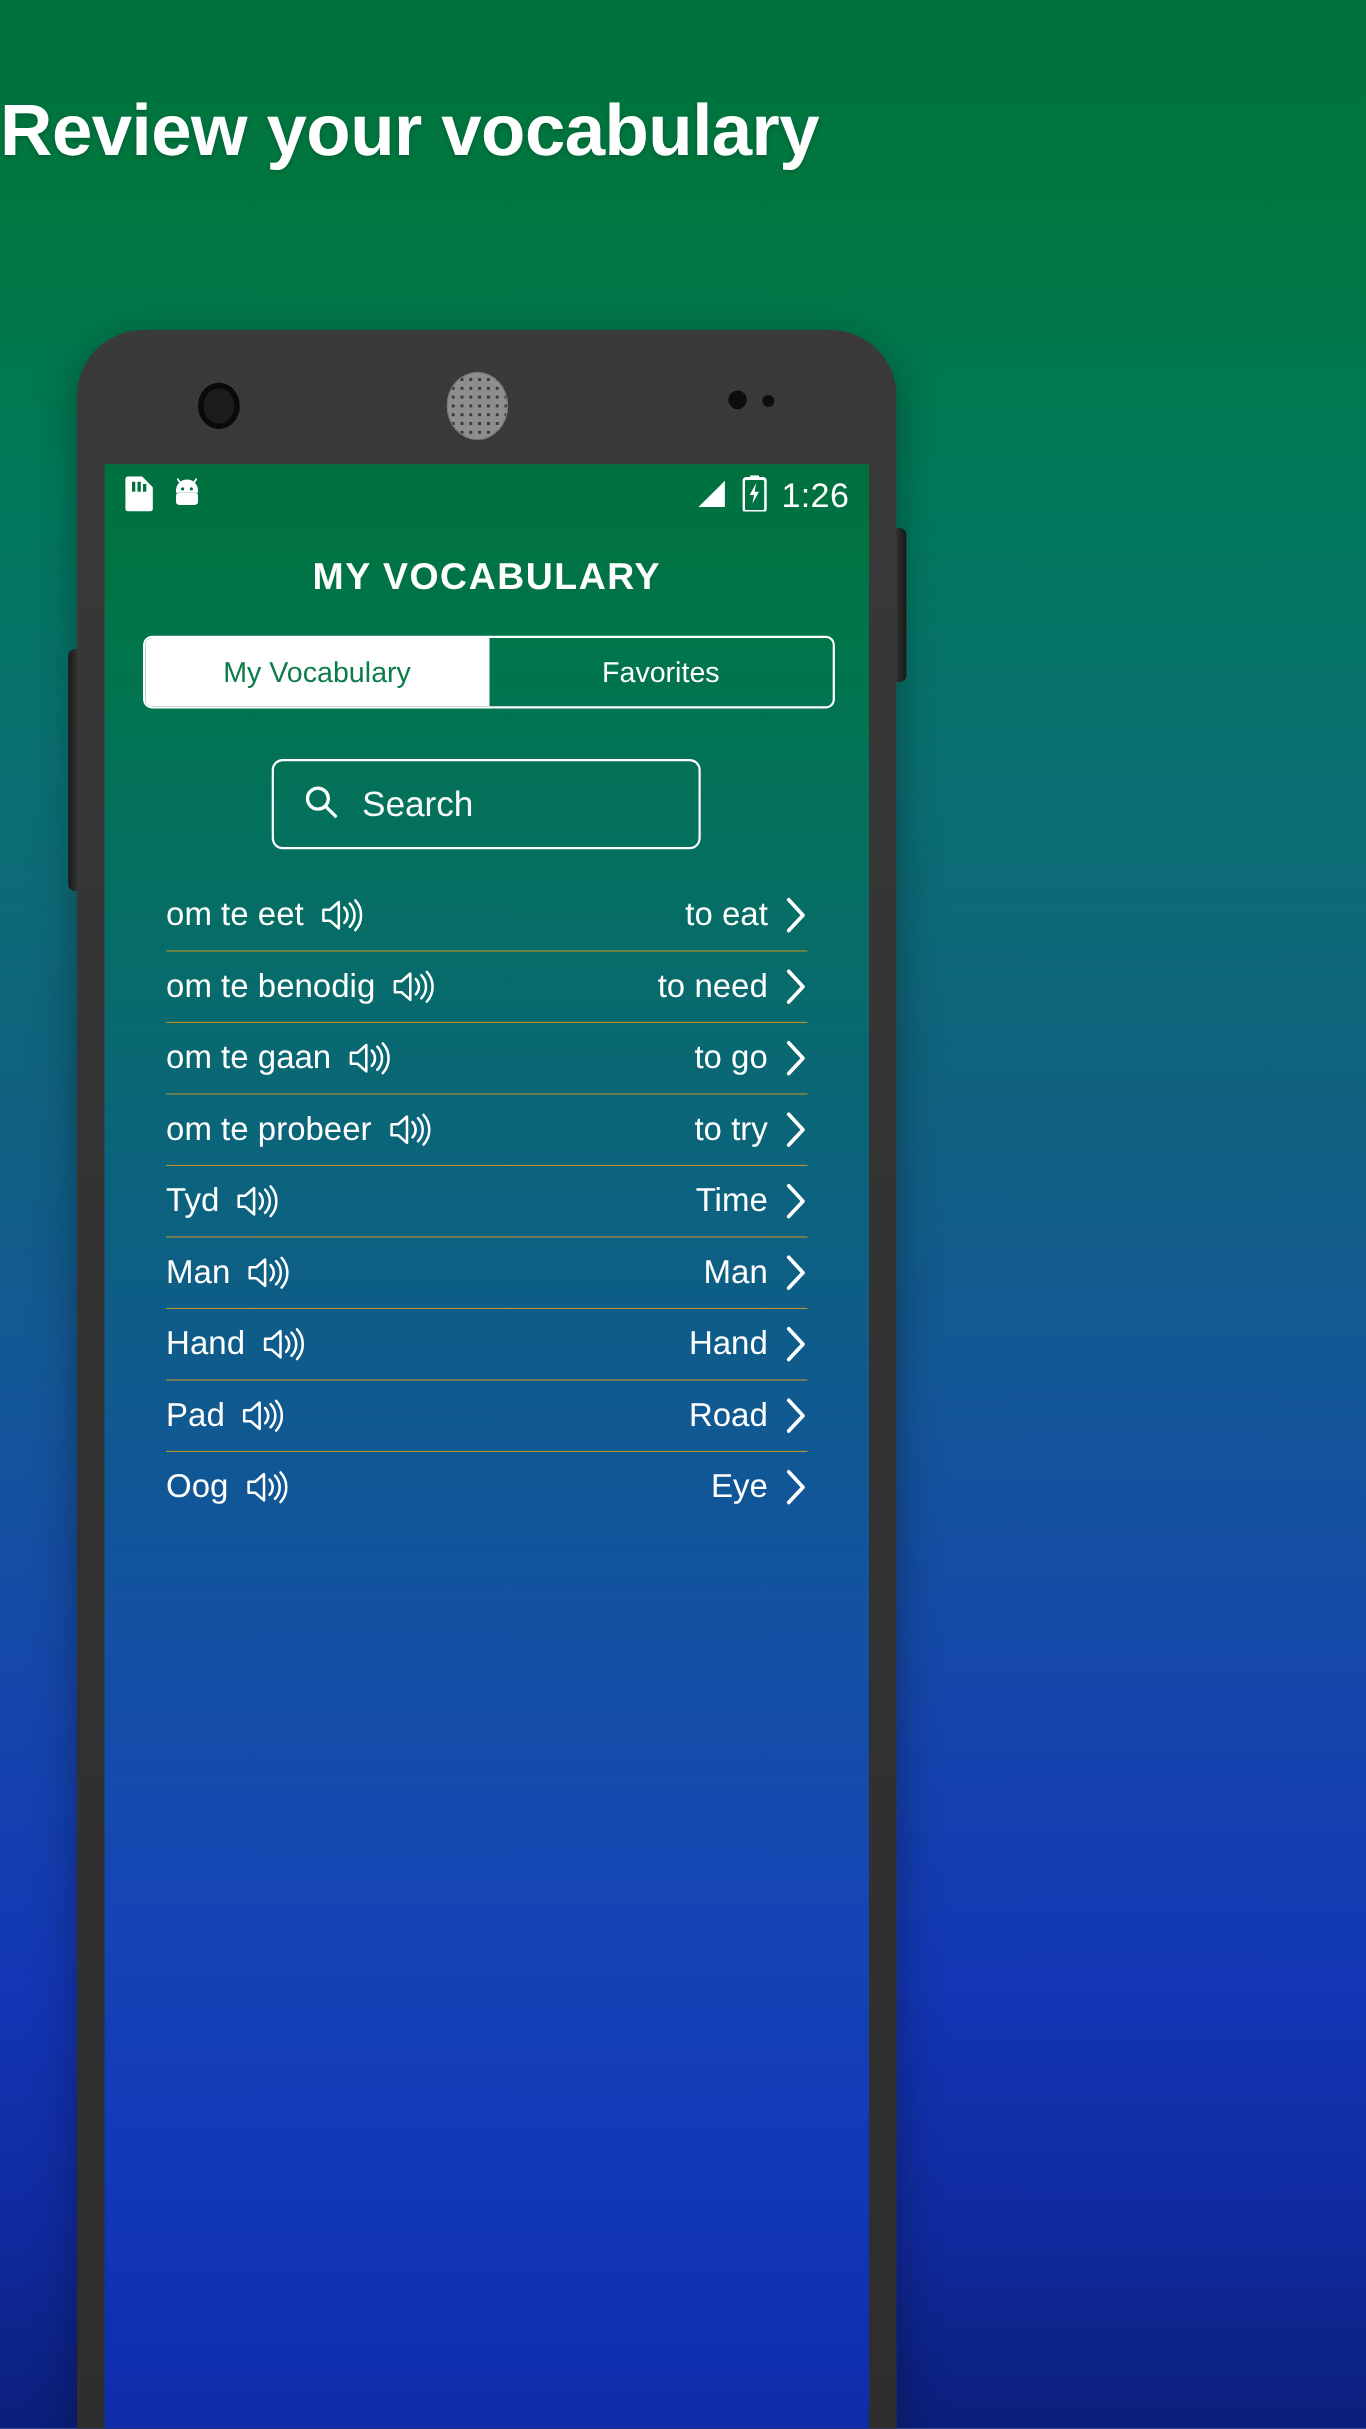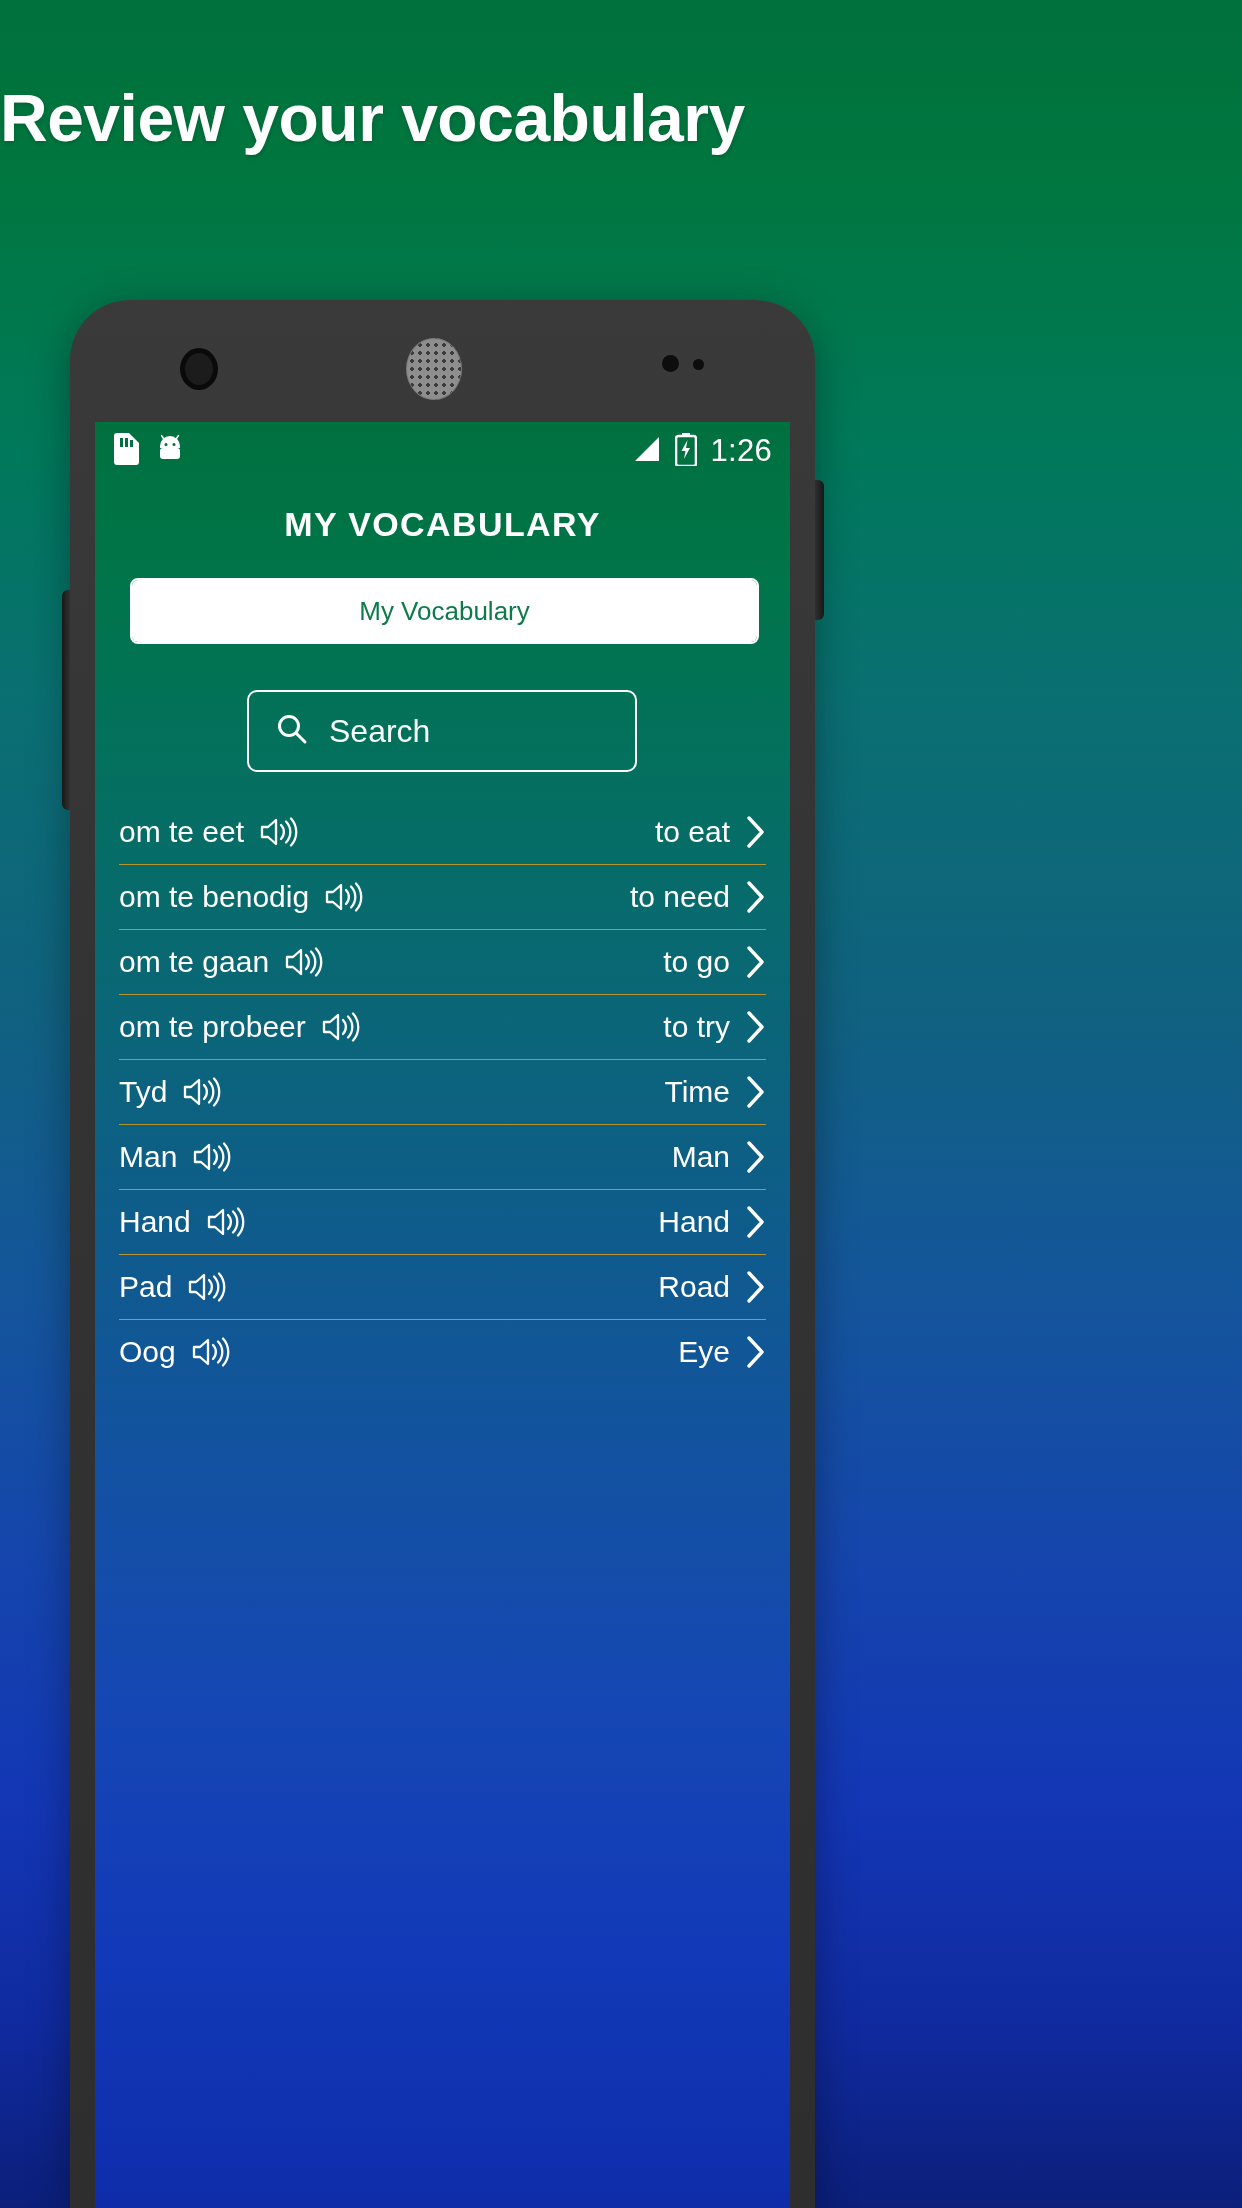--- a/index.html
+++ b/index.html
@@ -113,21 +113,21 @@
   .searchbox{
     position:absolute;left:152px;top:268px;width:390px;height:82px;
     border:2px solid #ffffff;border-radius:10px;
     display:flex;align-items:center;gap:20px;padding-left:26px;box-sizing:border-box;
   }
   .search-text{color:#ffffff;font-size:32px;opacity:.97;}
 
   
   .vlist{position:absolute;left:0;top:378px;width:695px;}
   .vrow{
-    height:64px;margin:0 24px;
+    height:64px;margin:0 56px;
     display:flex;align-items:center;
     border-bottom:1.5px solid #b9932f;
     justify-content:flex-end;
   }
   .vrow:last-child{border-bottom:none;}
   .vsrc{color:#fff;font-size:30px;white-space:nowrap;}
   .vspk{margin-left:14px;display:flex;align-items:center;}
   .vdst{margin-left:auto;color:#fff;font-size:30px;white-space:nowrap;}
   .vchev{margin-left:14px;display:flex;align-items:center;}
 
@@ -195,20 +195,23 @@
       </div>
     </div>
 
     <div class="appbar">
       <div class="appbar-title">MY VOCABULARY</div>
     </div>
 
     <div class="tabs">
       <div class="tab active">
         <span>My Vocabulary</span>
+      </div>
+      <div class="tab">
+        <span>Favorites</span>
       </div>
     </div>
 
     <div class="searchbox">
       <span>
         <svg width="34" height="34" viewBox="0 0 34 34">
           <circle cx="14" cy="14" r="9.5" fill="none" stroke="#ffffff" stroke-width="3"></circle>
           <path d="M21 21l9 9" stroke="#ffffff" stroke-width="3" stroke-linecap="round"></path>
         </svg>
       </span>

